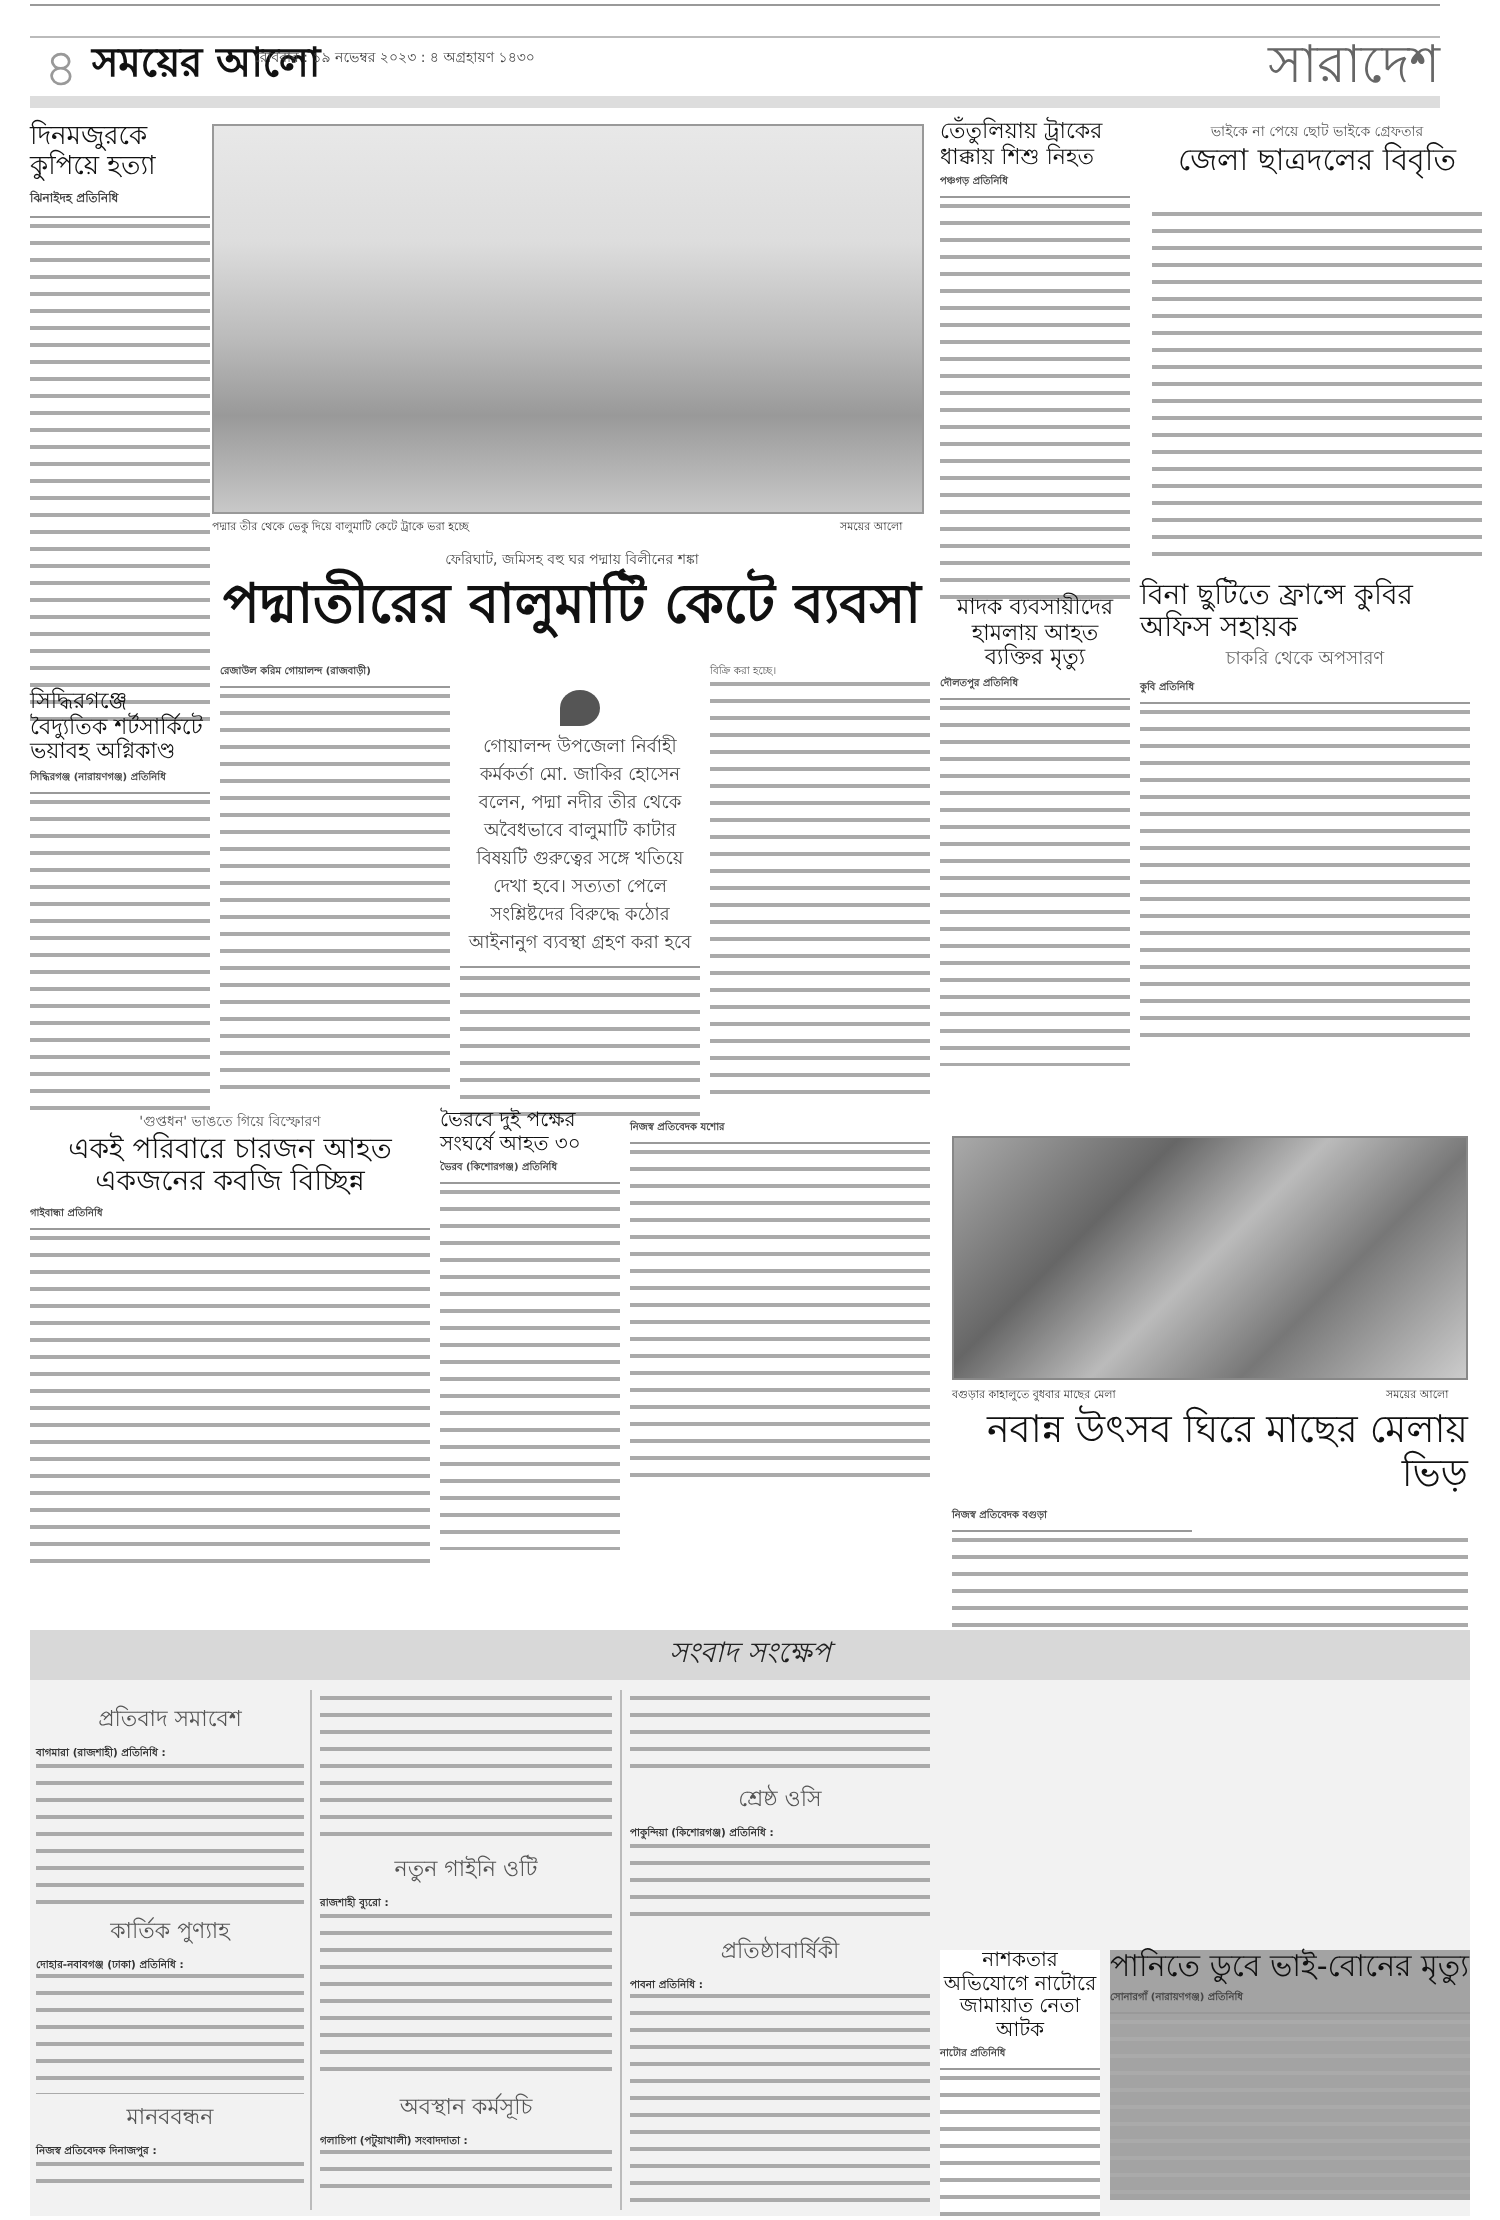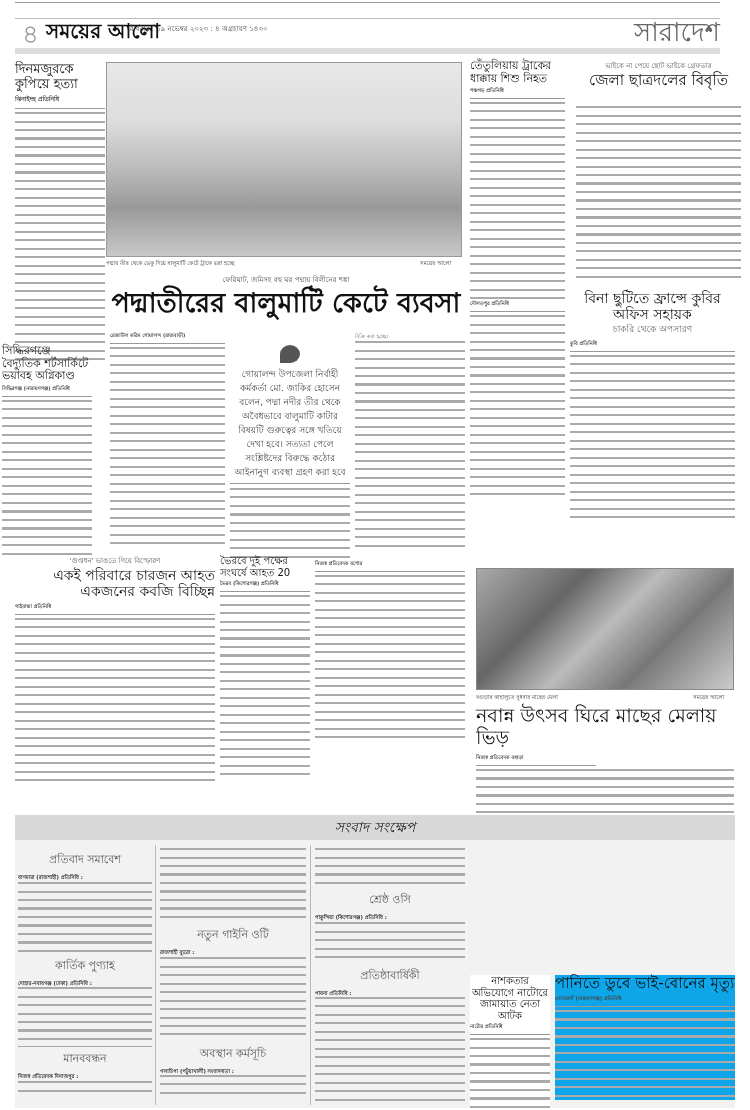--- a/index.html
+++ b/index.html
@@ -34,21 +34,21 @@
 <div class="dateline">রোববার : ১৯ নভেম্বর ২০২৩ : ৪ অগ্রহায়ণ ১৪৩০</div>
 <div class="section">সারাদেশ</div>
 <div class="masthead-bar"></div>
 
 <div class="abs" style="left:15px;top:62px;width:90px">
   <div class="hl" style="font-size:13px">দিনমজুরকে কুপিয়ে হত্যা</div>
   <div class="byline" style="margin-top:2px">ঝিনাইদহ প্রতিনিধি</div>
   <div class="lines" style="height:250px"></div>
 </div>
 
-<div class="abs" style="left:2px;top:345px;width:90px">
+<div class="abs" style="left:15px;top:345px;width:90px">
   <div class="hl" style="font-size:11px">সিদ্ধিরগঞ্জে বৈদ্যুতিক শর্টসার্কিটে ভয়াবহ অগ্নিকাণ্ড</div>
   <div class="byline" style="margin-top:2px;font-size:5px">সিদ্ধিরগঞ্জ (নারায়ণগঞ্জ) প্রতিনিধি</div>
   <div class="lines" style="height:160px"></div>
 </div>
 
 <div class="abs photo" style="left:106px;top:62px;width:356px;height:195px"></div>
 <div class="abs caption" style="left:106px;top:260px;width:290px">পদ্মার তীর থেকে ভেকু দিয়ে বালুমাটি কেটে ট্রাকে ভরা হচ্ছে</div>
 <div class="abs caption" style="left:420px;top:260px">সময়ের আলো</div>
 
 <div class="abs" style="left:106px;top:274px;width:360px;text-align:center;font-size:7px;color:#444">ফেরিঘাট, জমিসহ বহু ঘর পদ্মায় বিলীনের শঙ্কা</div>
@@ -75,55 +75,56 @@
   <div class="lines" style="height:200px"></div>
 </div>
 
 <div class="abs" style="left:576px;top:60px;width:165px">
   <div style="font-size:7px;color:#555;text-align:center">ভাইকে না পেয়ে ছোট ভাইকে গ্রেফতার</div>
   <div class="hl" style="font-size:15px;text-align:center;margin-bottom:17px">জেলা ছাত্রদলের বিবৃতি</div>
   <div class="lines" style="height:175px"></div>
 </div>
 
 <div class="abs" style="left:470px;top:298px;width:95px">
+  <div class="hl" style="font-size:11px;text-align:center">মাদক ব্যবসায়ীদের হামলায় আহত ব্যক্তির মৃত্যু</div>
   <div class="byline" style="font-size:5px;margin-top:2px">দৌলতপুর প্রতিনিধি</div>
   <div class="lines" style="height:180px"></div>
 </div>
 
 <div class="abs" style="left:570px;top:290px;width:165px">
-  <div class="hl" style="font-size:14px;text-align:center">বিনা ছুটিতে ফ্রান্সে কুবির অফিস সহায়ক</div>
+  <div class="hl" style="font-size:14px;text-align:left">বিনা ছুটিতে ফ্রান্সে কুবির অফিস সহায়ক</div>
   <div style="font-size:9px;color:#666;text-align:center;margin-bottom:3px">চাকরি থেকে অপসারণ</div>
   <div class="byline" style="font-size:5px">কুবি প্রতিনিধি</div>
   <div class="lines" style="height:170px"></div>
 </div>
 
 <div class="abs" style="left:15px;top:555px;width:200px">
   <div style="font-size:7px;color:#555;text-align:center">'গুপ্তধন' ভাঙতে গিয়ে বিস্ফোরণ</div>
-  <div class="hl" style="font-size:14px;text-align:right;margin-bottom:4px">একই পরিবারে চারজন আহত একজনের কবজি বিচ্ছিন্ন</div>
+  <div class="hl" style="font-size:14px;text-align:center;margin-bottom:4px">একই পরিবারে চারজন আহত একজনের কবজি বিচ্ছিন্ন</div>
   <div class="byline" style="font-size:5px">গাইবান্ধা প্রতিনিধি</div>
   <div class="lines" style="height:165px"></div>
 </div>
 
 <div class="abs" style="left:220px;top:555px;width:90px">
-  <div class="hl" style="font-size:10px">ভৈরবে দুই পক্ষের সংঘর্ষে আহত 20</div>
+  <div class="hl" style="font-size:10px">ভৈরবে দুই পক্ষের সংঘর্ষে আহত ৩০</div>
   <div class="byline" style="font-size:5px;margin-top:2px">ভৈরব (কিশোরগঞ্জ) প্রতিনিধি</div>
   <div class="lines" style="height:180px"></div>
 </div>
 
 <div class="abs" style="left:315px;top:560px;width:150px">
   <div class="byline" style="font-size:5px">নিজস্ব প্রতিবেদক যশোর</div>
   <div class="lines" style="height:170px"></div>
 </div>
 
 <div class="abs photo2" style="left:476px;top:568px;width:258px;height:122px"></div>
 <div class="abs caption" style="left:476px;top:694px">বগুড়ার কাহালুতে বুধবার মাছের মেলা</div>
 <div class="abs caption" style="left:693px;top:694px">সময়ের আলো</div>
 
 <div class="abs" style="left:476px;top:705px;width:258px">
-  <div class="hl" style="font-size:19px;text-align:left;margin-bottom:5px">নবান্ন উৎসব ঘিরে মাছের মেলায় ভিড়</div>
+  <div class="hl" style="font-size:19px;text-align:right;margin-bottom:5px">নবান্ন উৎসব ঘিরে মাছের মেলায় ভিড়</div>
   <div class="byline" style="font-size:5px;width:120px">নিজস্ব প্রতিবেদক বগুড়া</div>
   <div class="lines" style="height:160px"></div>
 </div>
 
 <div class="brief-banner">সংবাদ সংক্ষেপ</div>
 <div class="brief-box"></div>
 <div class="vsep" style="left:155px;top:845px;height:260px"></div>
 <div class="vsep" style="left:310px;top:845px;height:260px"></div>
 
 <div class="abs" style="left:18px;top:848px;width:134px">
@@ -156,17 +157,17 @@
   <div class="brief-head">প্রতিষ্ঠাবার্ষিকী</div>
   <div class="body" style="font-weight:bold;color:#333">পাবনা প্রতিনিধি :</div>
   <div class="lines" style="height:110px"></div>
 </div>
 
 <div class="abs" style="left:470px;top:975px;width:80px;background:#fff">
   <div class="hl" style="font-size:10px;text-align:center">নাশকতার অভিযোগে নাটোরে জামায়াত নেতা আটক</div>
   <div class="byline" style="font-size:5px;margin-top:2px">নাটোর প্রতিনিধি</div>
   <div class="lines" style="height:80px"></div>
 </div>
-<div class="abs" style="left:555px;top:975px;width:180px;background:#0ea5e9">
+<div class="abs" style="left:555px;top:975px;width:180px;background:#a3a3a3">
   <div class="hl" style="font-size:15px">পানিতে ডুবে ভাই-বোনের মৃত্যু</div>
   <div class="byline" style="font-size:5px;margin-top:3px">সোনারগাঁ (নারায়ণগঞ্জ) প্রতিনিধি</div>
   <div class="lines" style="height:90px"></div>
 </div>
 
 </body></html>

